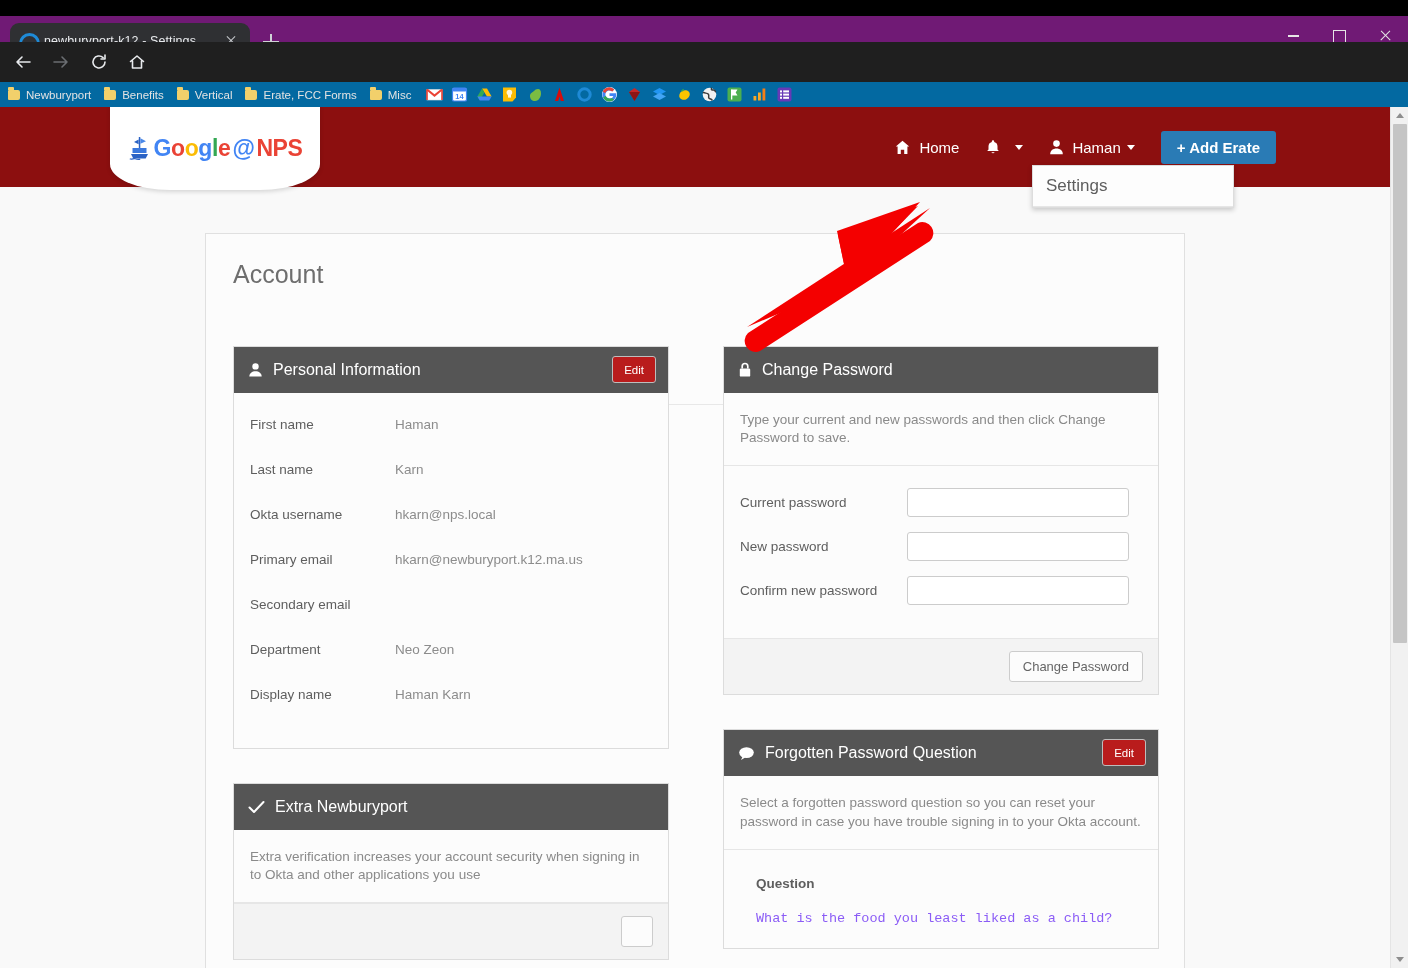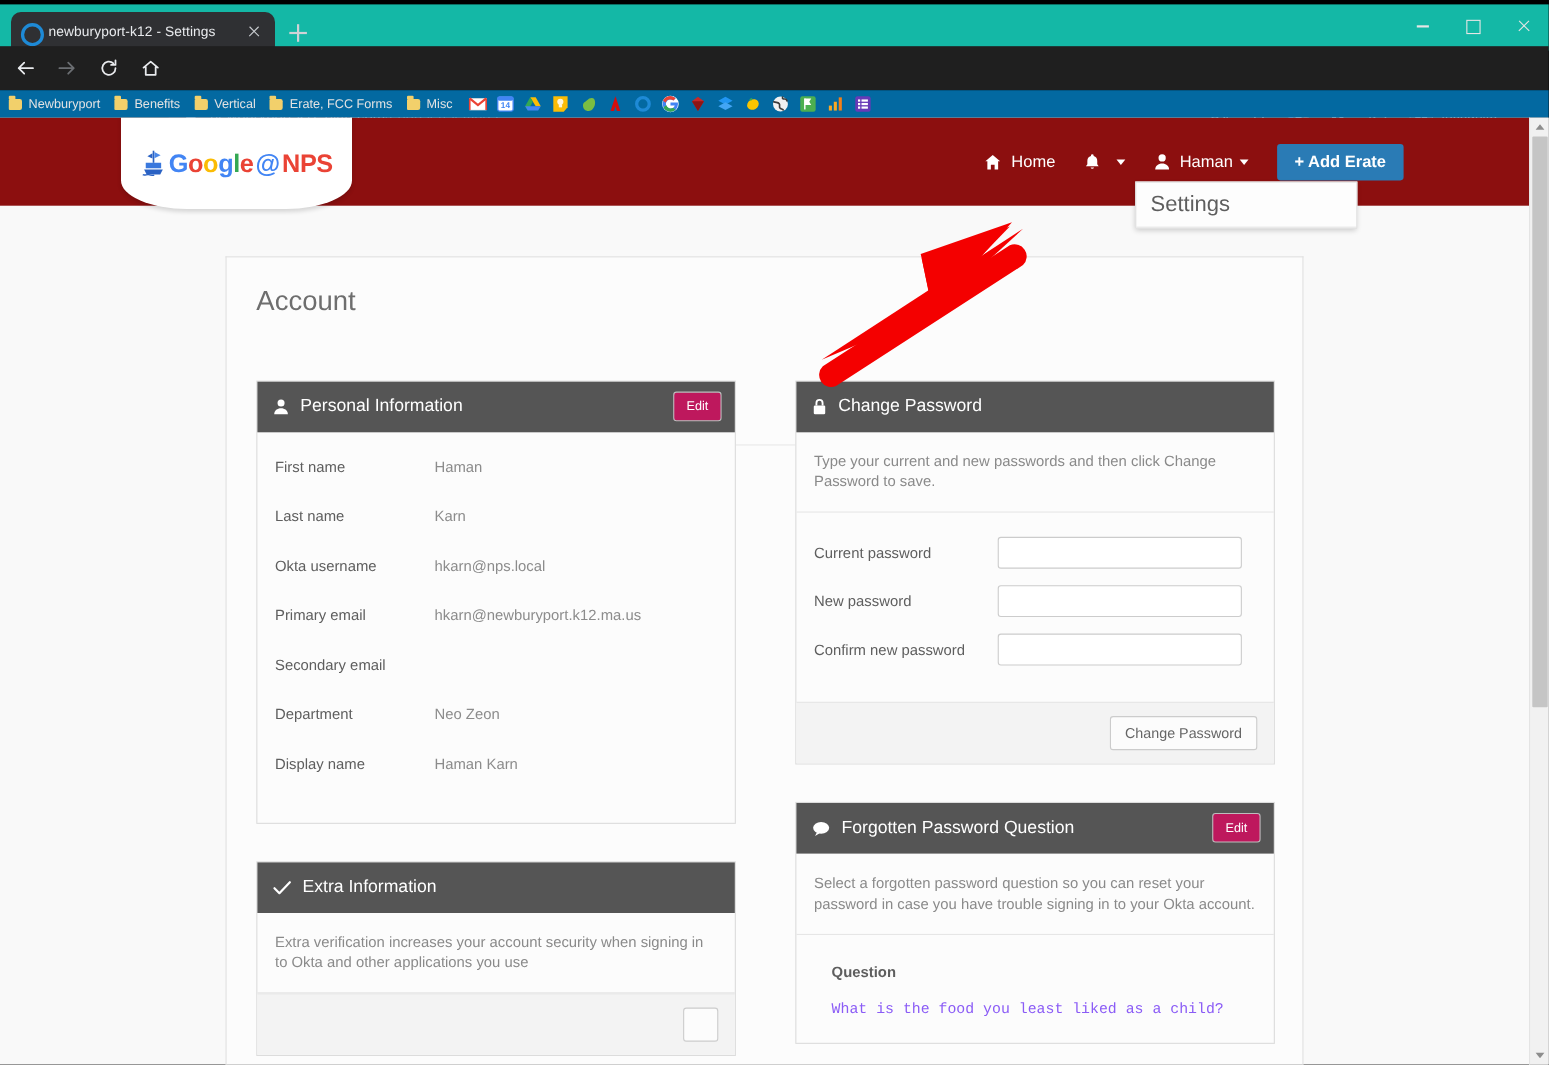--- a/index.html
+++ b/index.html
@@ -7,21 +7,21 @@
     width: 1408px; height: 968px;
     overflow: hidden;
     font-family: "Liberation Sans", sans-serif;
     background: #000;
   }
   body { position: relative; }
 
   
   .browser { position:absolute; left:0; top:0; width:1408px; height:968px; background:#000; }
 
-  .tabstrip { position:absolute; left:0; top:4px; width:1408px; height:42px; background:#14b8a6; }
+  .tabstrip { position:absolute; left:0; top:16px; width:1408px; height:42px; background:#701a75; }
   .tab {
     position:absolute; left:10px; top:7px; width:240px; height:35px;
     background:#2f3033; border-radius:9px 9px 0 0;
     display:flex; align-items:center; padding:0 8px;
   }
   .tab-favicon { width:17px; height:17px; flex:0 0 17px; margin-right:9px; position:relative; }
   .tab-favicon::before{
     content:""; position:absolute; left:1px; top:1px; width:15px; height:15px;
     border:3px solid #1e8ad6; border-radius:50%;
   }
@@ -110,41 +110,41 @@
   .addapps{
     background:#2a7bb5; color:#fff; font-size:15px; font-weight:bold; border:none;
     height:33px; padding:0 16px; border-radius:3px; cursor:pointer; white-space:nowrap;
     font-family:"Liberation Sans",sans-serif;
   }
 
   .user-dropdown{
     position:absolute; left:1032px; top:58px; width:202px;
     background:#fdfdfd; border:1px solid #ddd; box-shadow:0 2px 5px rgba(0,0,0,.2); z-index:30;
   }
-  .dd-item{ height:41px; display:flex; align-items:center; padding:16px 13px; font-size:20px; color:#5e5e5e; cursor:pointer; border-bottom:1px solid #e6e6e6; }
+  .dd-item{ height:41px; display:flex; align-items:center; padding:16px 13px; font-size:17px; color:#5e5e5e; cursor:pointer; border-bottom:1px solid #e6e6e6; }
   .dd-item.highlight{ background:#faf8c8; border-bottom:none; }
 
   .page-card{
     position:absolute; left:205px; top:126px; width:980px; height:760px;
     background:#fcfcfc; border:1px solid #e0e0e0; border-bottom:none;
   }
   .page-title{ position:absolute; left:27px; top:26px; font-size:25px; color:#6e6e6e; font-weight:normal; }
   .title-rule{ position:absolute; left:27px; top:170px; width:926px; height:1px; background:#e8e8e8; }
 
   .col-left{ position:absolute; left:27px; top:112px; width:436px; }
   .col-right{ position:absolute; left:517px; top:112px; width:436px; }
 
   .panel{ background:#fcfcfc; border:1px solid #dcdcdc; margin-bottom:34px; }
   .panel-head{
     background:#555; height:46px; display:flex; align-items:center; padding:0 14px; position:relative;
   }
   .panel-head .phicon{ margin-right:10px; display:inline-flex; color:#fff; }
   .panel-head .phtitle{ color:#fff; font-size:16px; }
   .edit-btn{
-    position:absolute; right:12px; top:9px; background:#be185d; color:#fff; border:1px solid #bdbdbd;
+    position:absolute; right:12px; top:9px; background:#b91c1c; color:#fff; border:1px solid #bdbdbd;
     font-size:11.5px; height:27px; padding:0 11px; border-radius:3px; cursor:pointer;
     font-family:"Liberation Sans",sans-serif;
   }
   .panel-desc{ padding:18px 16px 18px 16px; font-size:13.5px; color:#8a8a8a; line-height:1.35; border-bottom:1px solid #e6e6e6; }
   .panel-body{ padding:22px 0 18px 0; }
   .field-row{ display:flex; min-height:45px; align-items:flex-start; padding:0 16px; }
   .field-label{ width:145px; flex:0 0 145px; font-size:13.5px; color:#5e5e5e; padding-top:2px; }
   .field-value{ font-size:13.5px; color:#8c8c8c; padding-top:2px; }
 
   .pw-row{ display:flex; align-items:center; padding:0 16px; margin-bottom:15px; }
@@ -511,21 +511,21 @@
           </div>
         </div>
 
         <div class="panel">
           <div class="panel-head">
             <span class="phicon">
               <svg width="17" height="15" viewBox="0 0 17 15">
                   <path d="M1.5 7.5 6 12 15.5 2" stroke="#fff" stroke-width="2" fill="none" stroke-linecap="round" stroke-linejoin="round"></path>
                 </svg>
             </span>
-            <span class="phtitle">Extra Information</span>
+            <span class="phtitle">Extra Newburyport</span>
           </div>
           <div class="panel-desc">Extra verification increases your account security when signing in to Okta and other applications you use</div>
           <div class="panel-footer">
             <button class="ghost-btn">&nbsp;</button>
           </div>
         </div>
 
       </div>
 
       <div class="col-right">

